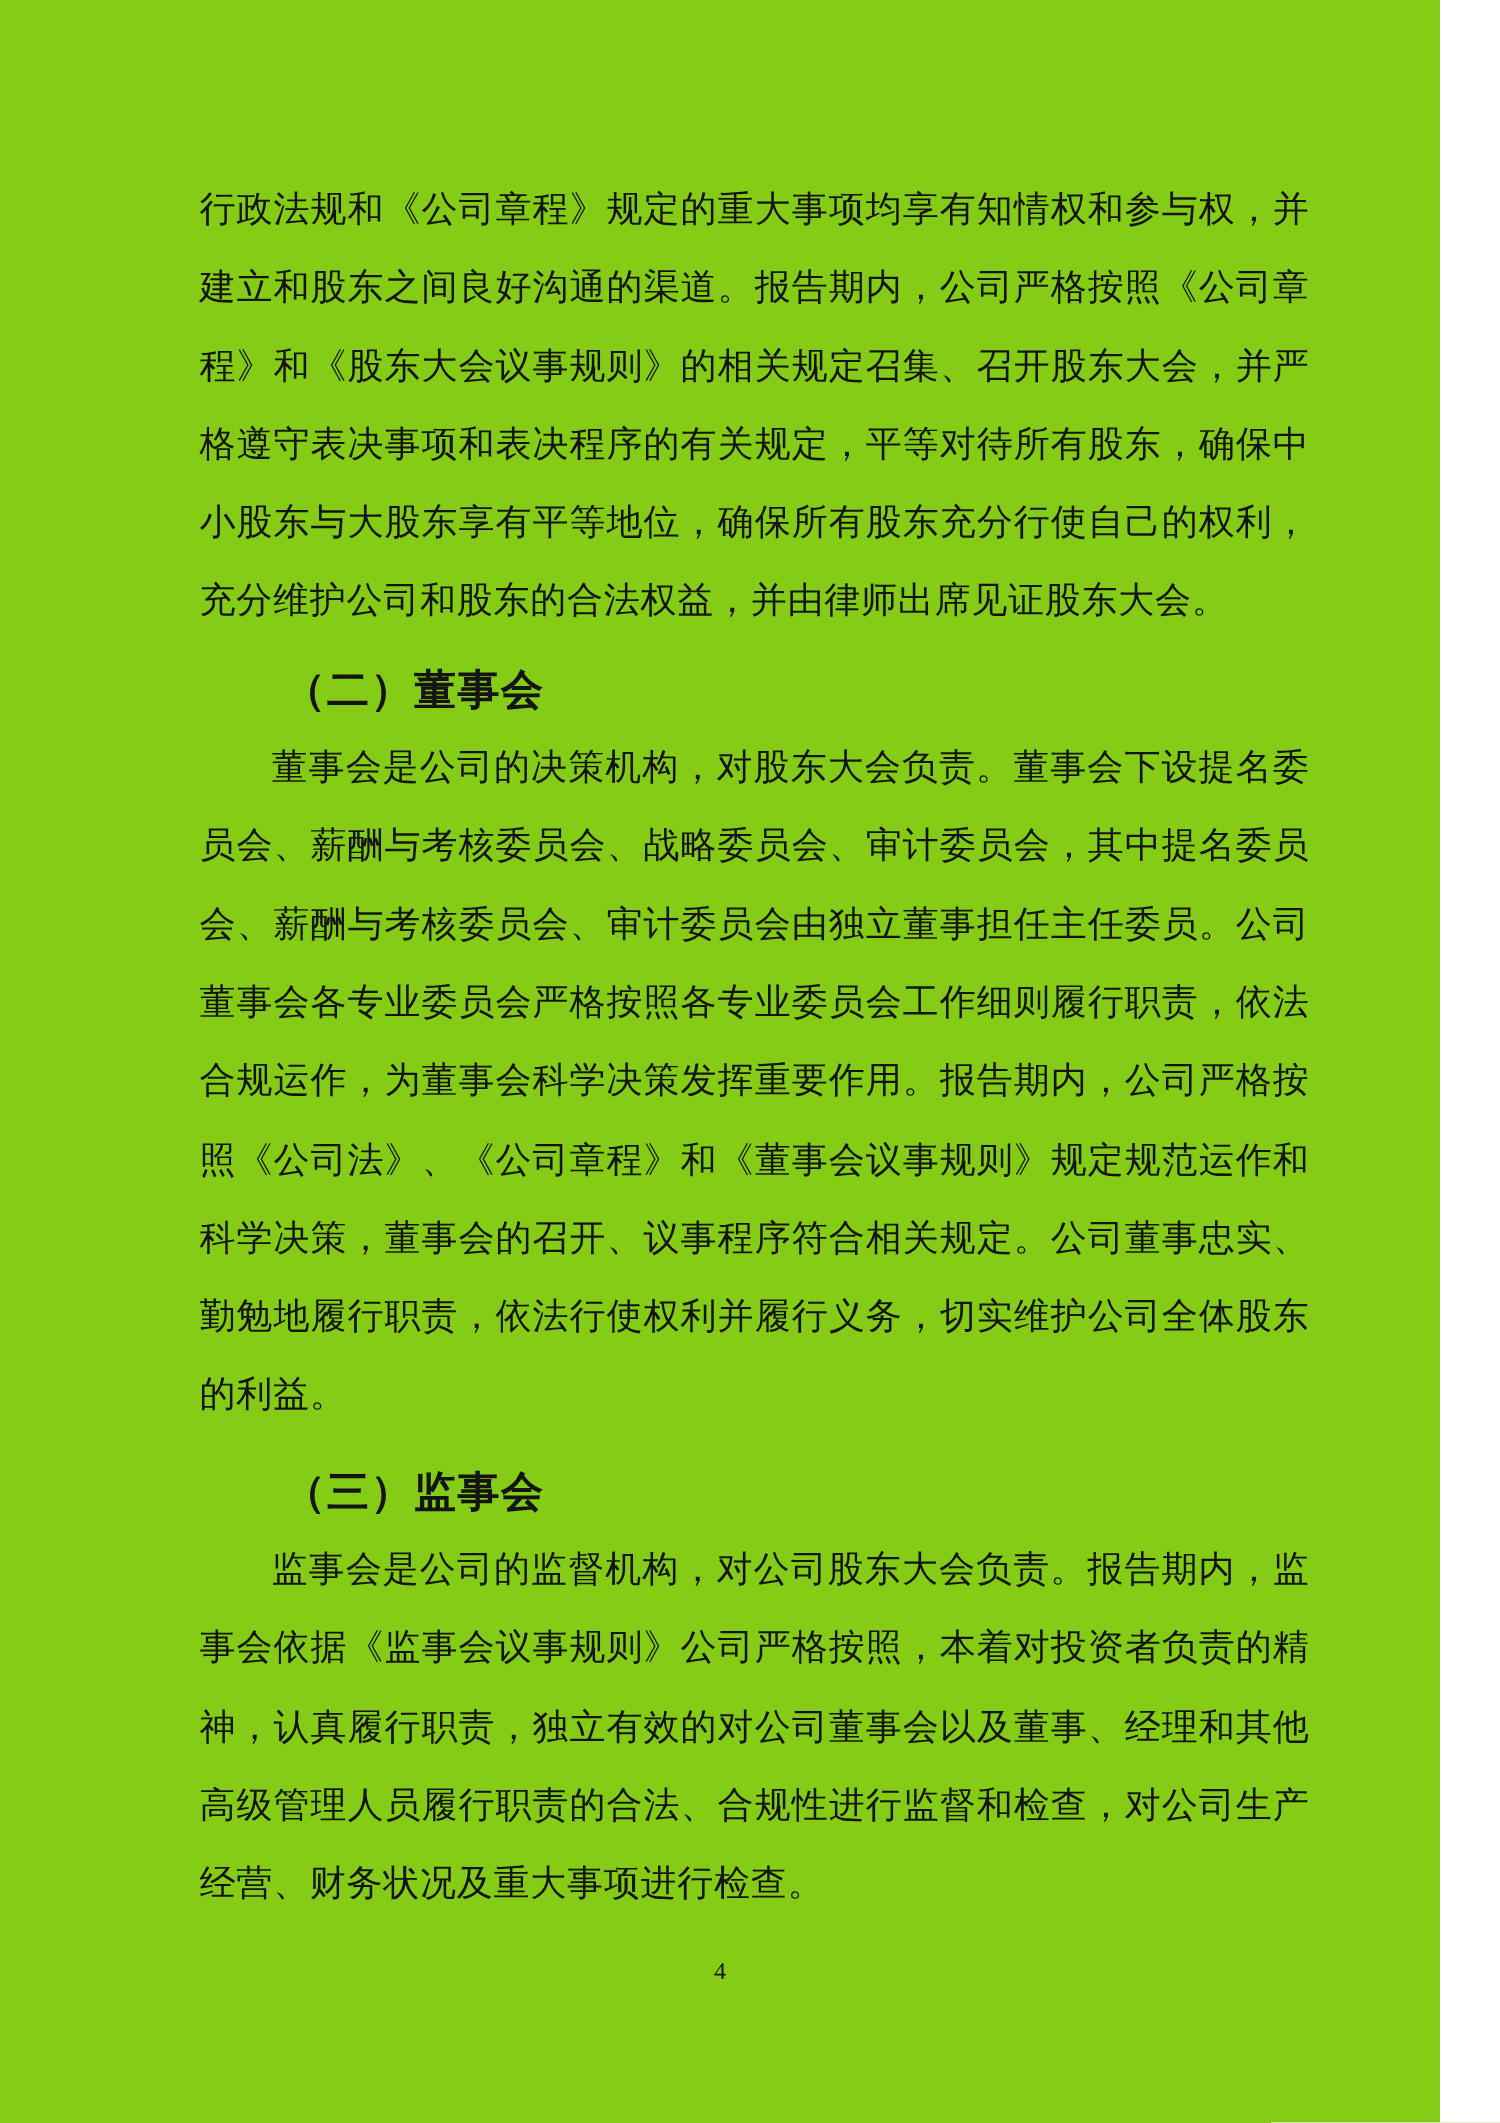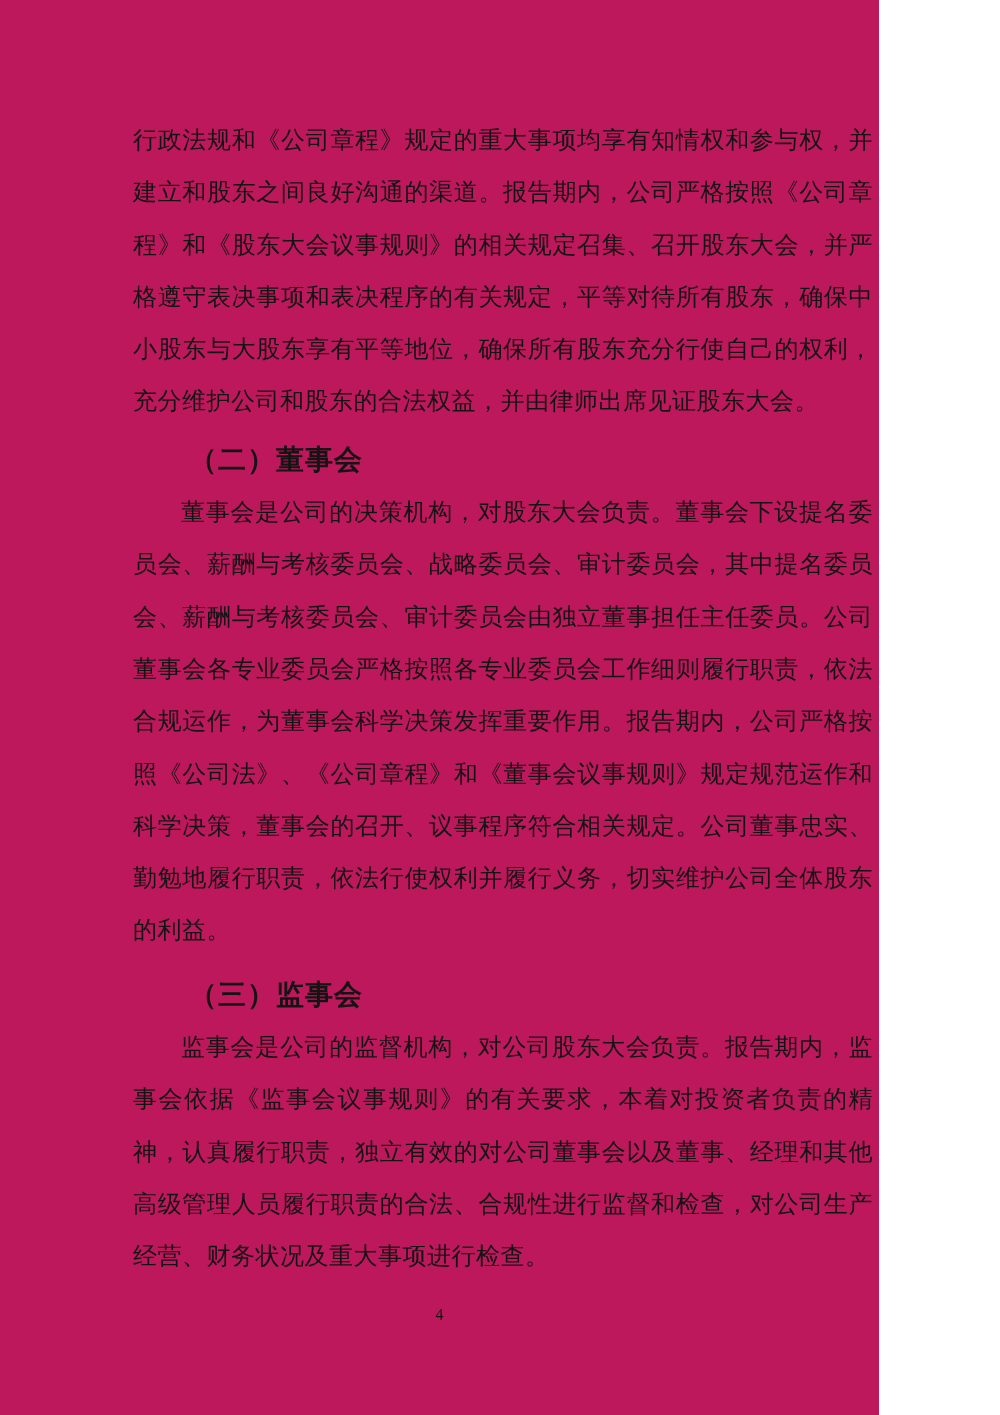--- a/index.html
+++ b/index.html
@@ -2,23 +2,23 @@
 <html lang="zh"><head>
 <meta charset="utf-8">
 <style>
   html, body {
     margin: 0;
     padding: 0;
     background: #ffffff;
   }
   .page {
     position: relative;
-    width: 879px;
+    width: 960px;
     height: 1415px;
-    background: #be185d;
+    background: #84cc16;
     overflow: hidden;
     font-family: "Liberation Serif", "DejaVu Serif", serif;
     color: #141414;
   }
   .doc-content {
     position: absolute;
     left: 133px;
     top: 114px;
     width: 740px;
     font-size: 24px;
@@ -64,21 +64,21 @@
   <div class="doc-content">
 
     <p class="doc-paragraph continuation">行政法规和《公司章程》规定的重大事项均享有知情权和参与权，并建立和股东之间良好沟通的渠道。报告期内，公司严格按照《公司章程》和《股东大会议事规则》的相关规定召集、召开股东大会，并严格遵守表决事项和表决程序的有关规定，平等对待所有股东，确保中小股东与大股东享有平等地位，确保所有股东充分行使自己的权利，充分维护公司和股东的合法权益，并由律师出席见证股东大会。</p>
 
     <h3 class="doc-heading h2">（二）董事会</h3>
 
     <p class="doc-paragraph">董事会是公司的决策机构，对股东大会负责。董事会下设提名委员会、薪酬与考核委员会、战略委员会、审计委员会，其中提名委员会、薪酬与考核委员会、审计委员会由独立董事担任主任委员。公司董事会各专业委员会严格按照各专业委员会工作细则履行职责，依法合规运作，为董事会科学决策发挥重要作用。报告期内，公司严格按照《公司法》、《公司章程》和《董事会议事规则》规定规范运作和科学决策，董事会的召开、议事程序符合相关规定。公司董事忠实、勤勉地履行职责，依法行使权利并履行义务，切实维护公司全体股东的利益。</p>
 
     <h3 class="doc-heading h3">（三）监事会</h3>
 
-    <p class="doc-paragraph">监事会是公司的监督机构，对公司股东大会负责。报告期内，监事会依据《监事会议事规则》的有关要求，本着对投资者负责的精神，认真履行职责，独立有效的对公司董事会以及董事、经理和其他高级管理人员履行职责的合法、合规性进行监督和检查，对公司生产经营、财务状况及重大事项进行检查。</p>
+    <p class="doc-paragraph">监事会是公司的监督机构，对公司股东大会负责。报告期内，监事会依据《监事会议事规则》公司严格按照，本着对投资者负责的精神，认真履行职责，独立有效的对公司董事会以及董事、经理和其他高级管理人员履行职责的合法、合规性进行监督和检查，对公司生产经营、财务状况及重大事项进行检查。</p>
 
   </div>
 
   <div class="page-footer">
     <span>4</span>
   </div>
 
 </div>
 
 </body></html>

